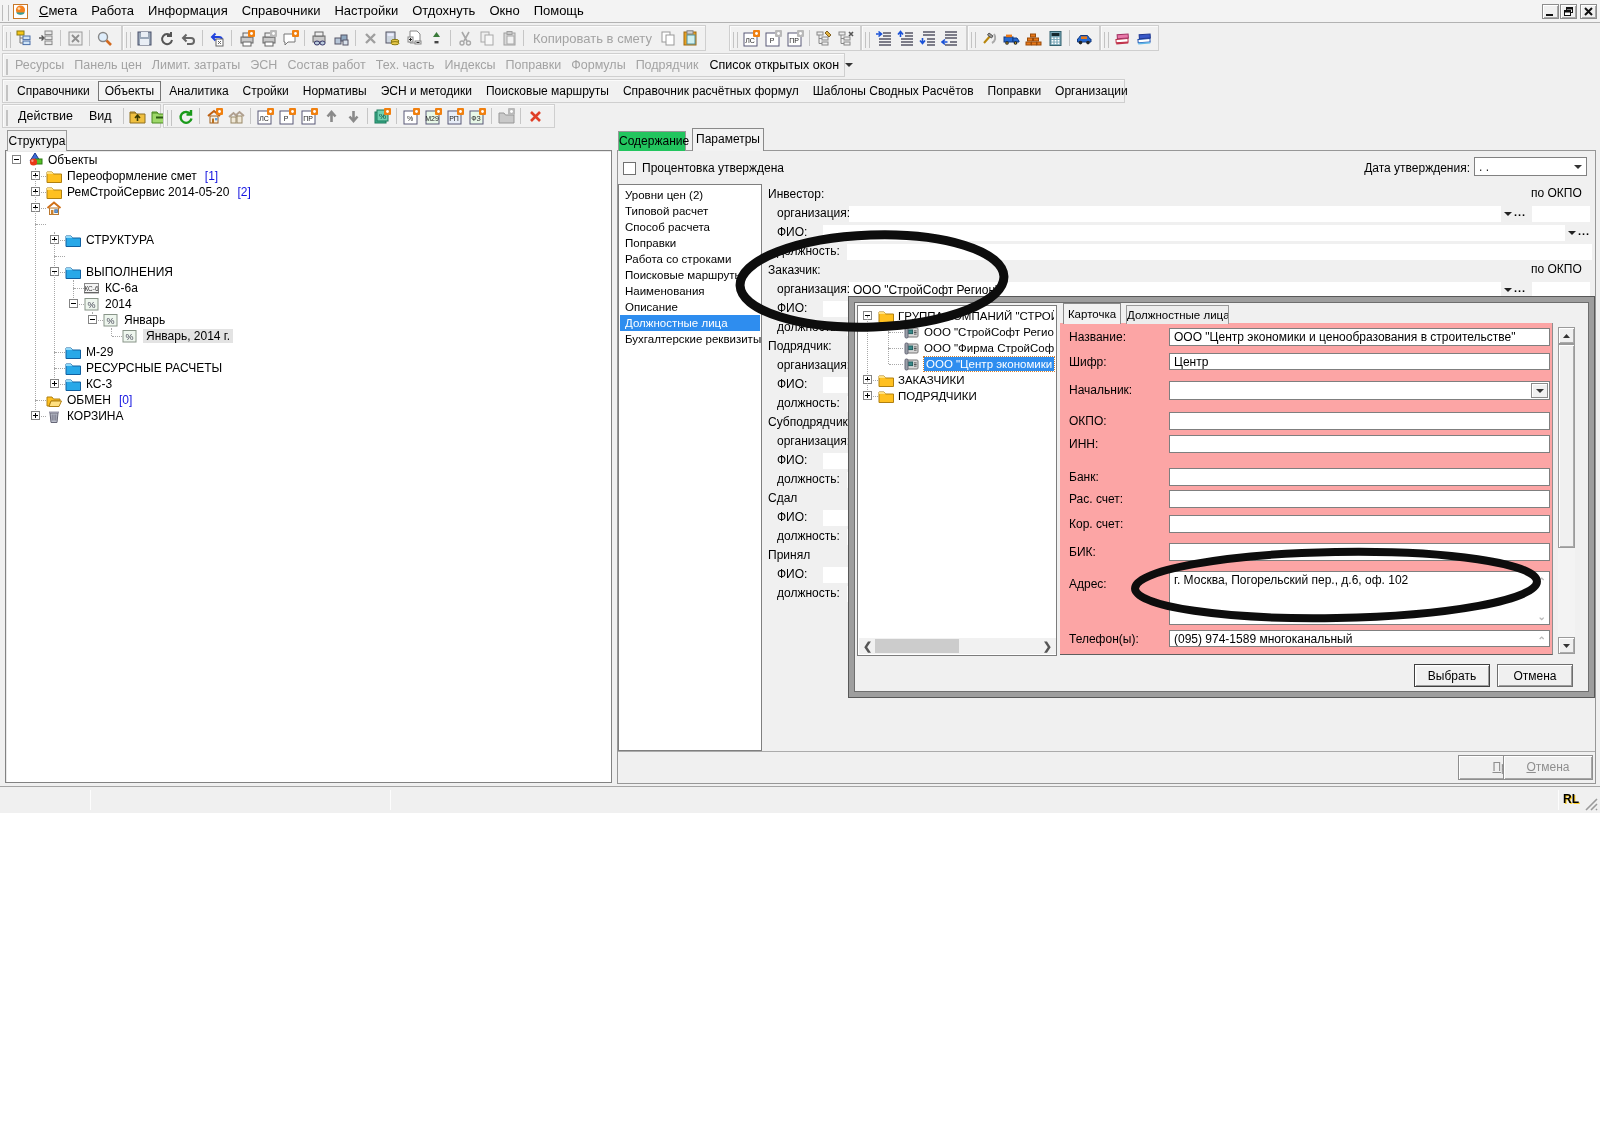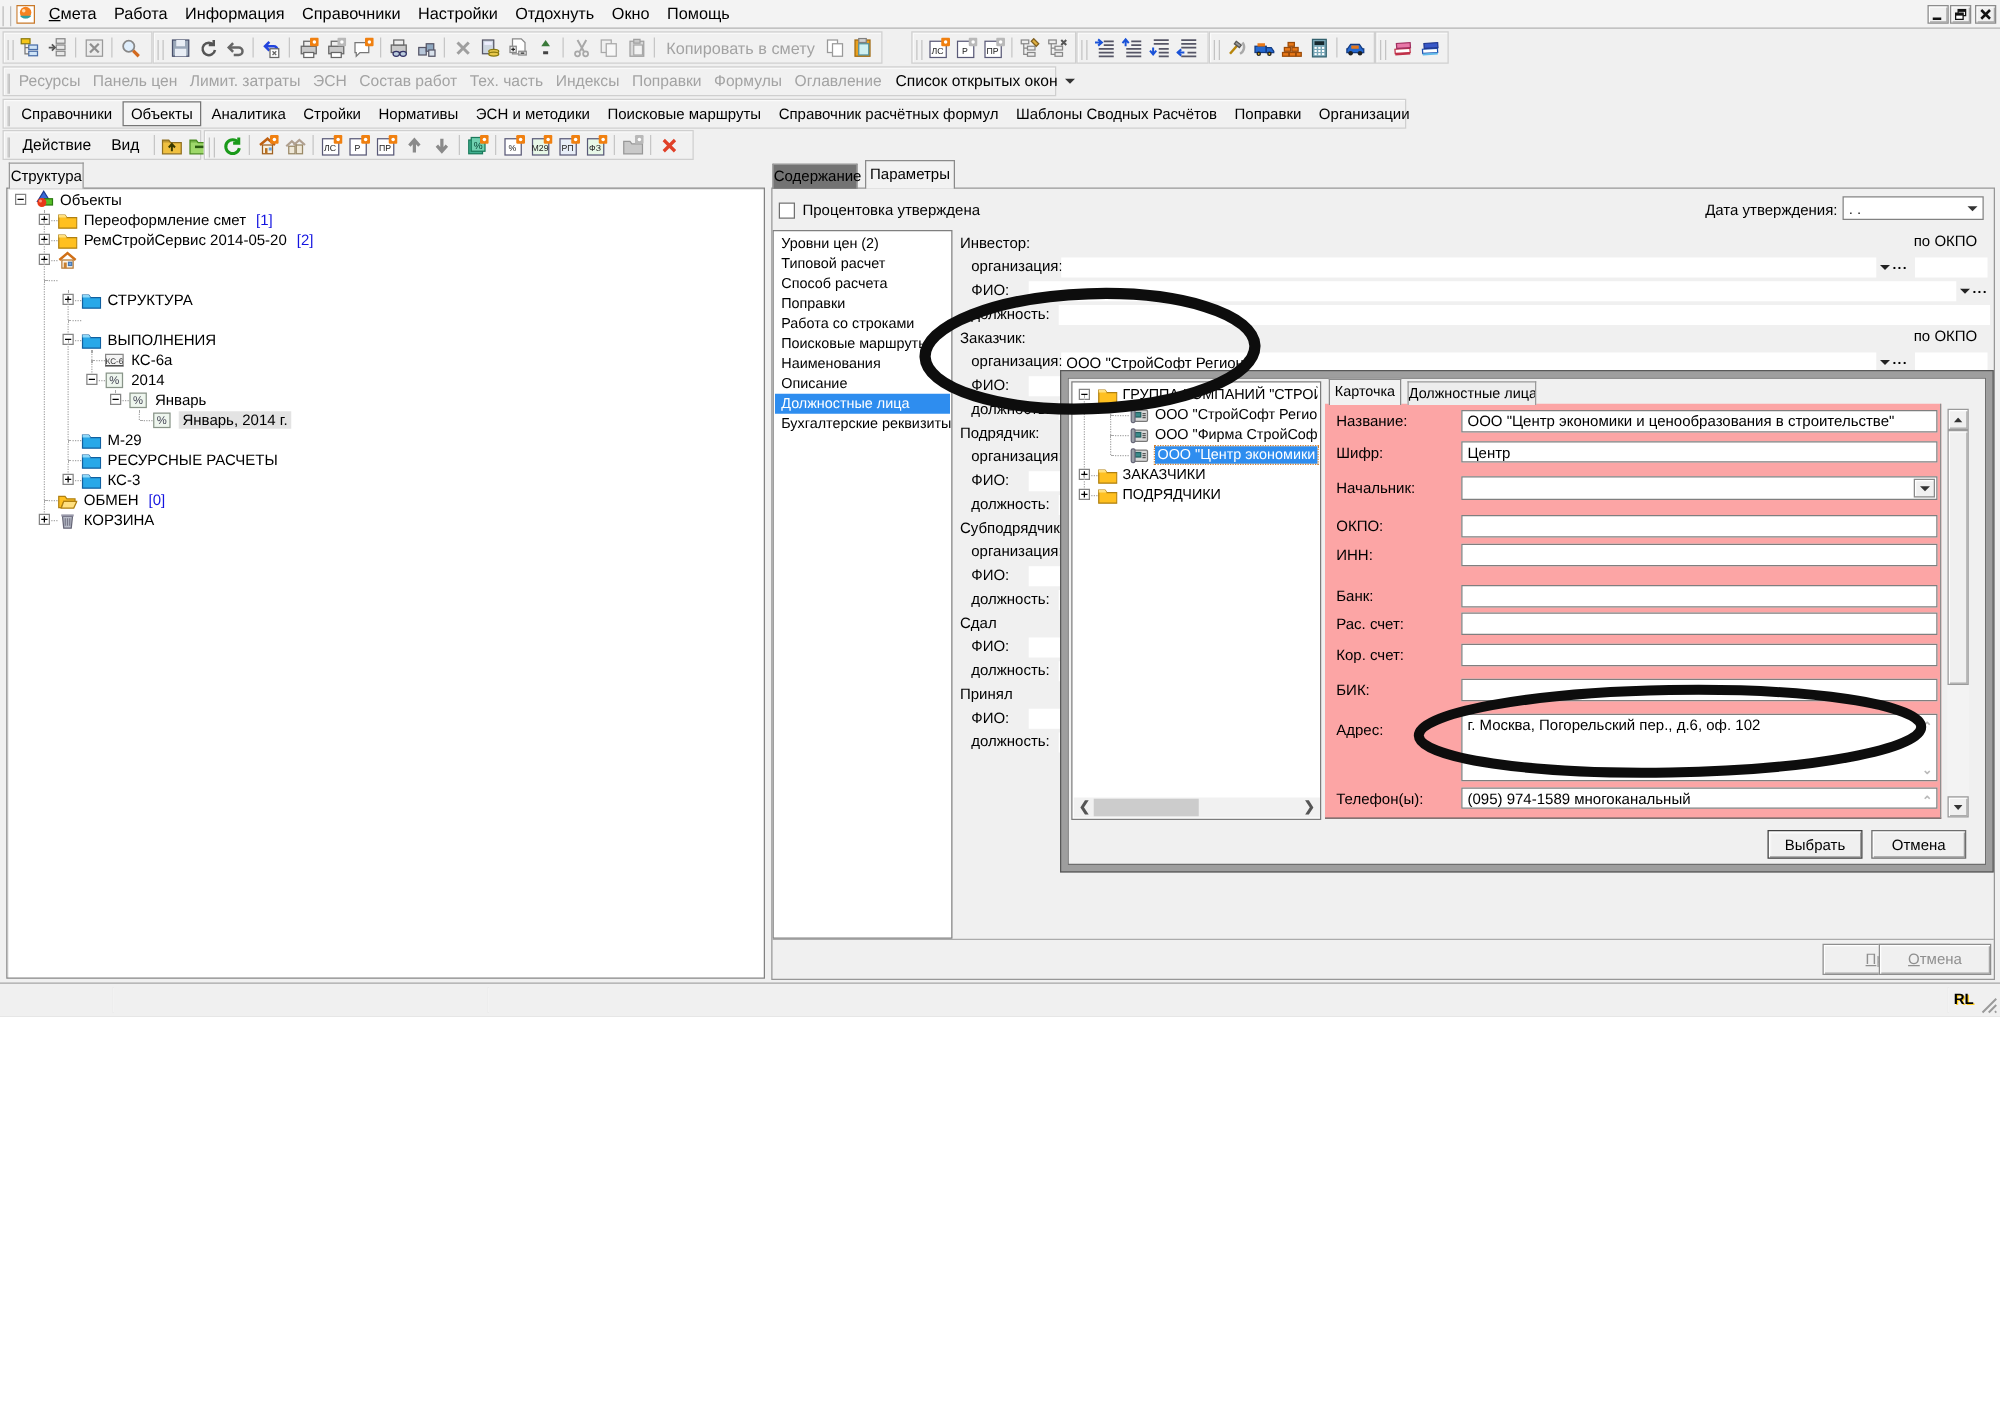--- a/index.html
+++ b/index.html
@@ -51,21 +51,21 @@
   .texp { position:absolute; width:9px; height:9px; background:#fff; border:1px solid #848484; top:3px; }
   .texp i { position:absolute; left:1px; top:3px; width:5px; height:1px; background:#000; }
   .texp.plus b { position:absolute; left:3px; top:1px; width:1px; height:5px; background:#000; }
   .ticon16 { position:absolute; top:0; }
   .tlabel { position:absolute; top:1px; height:14px; line-height:14px; font-size:inherit; }
   .tcount { color:#1414e0; margin-left:8px; }
   .tsel-inactive { background:#e3e3e3; padding:0 3px; }
   .tsel-blue { background:#2e8def; color:#fff; outline:1px dotted #d08030; padding:0 2px; }
 
   
-  #rtab-soderj { left:618px; top:131px; width:68px; height:20px; background:#737373; border:1px solid #999; border-bottom:none; text-align:center; line-height:19px; font-size:12px; z-index:2;}
+  #rtab-soderj { left:618px; top:131px; width:68px; height:20px; background:#22c55e; border:1px solid #999; border-bottom:none; text-align:center; line-height:19px; font-size:12px; z-index:2;}
   #rtab-param  { left:692px; top:128px; width:72px; height:23px; background:#f2f2f2; border:1px solid #8a8a8a; border-bottom:none; text-align:center; line-height:21px; font-size:12px; z-index:3; }
   #rcontent { left:617px; top:150px; width:979px; height:634px; background:#f0f0f0; border:1px solid #979797; z-index:1; }
   #chkrow { left:623px; top:161px; display:flex; align-items:center; gap:6px; z-index:2; }
   #chk { width:13px; height:13px; background:#fff; border:1px solid #707070; }
   #datelabel { top:161px; width:200px; left:1270px; text-align:right; font-size:12px; z-index:2;}
   #datecombo { left:1474px; top:157px; width:113px; height:19px; background:#fff; border:1px solid #818181; z-index:2; font-size:12px; color:#222; padding:2px 4px; }
   #datecombo .darr { position:absolute; right:4px; top:7px; }
   #paramlist { left:618px; top:184px; width:144px; height:567px; background:#fff; border:1px solid #7f7f7f; z-index:2; overflow:hidden; }
   .plitem { position:absolute; left:1px; width:140px; height:16px; line-height:16px; padding-left:5px; font-size:11.5px; white-space:nowrap; }
   .plitem.sel { background:#2e8def; color:#fff; }
@@ -525,21 +525,21 @@
     <div id="tb2-items" style="display:flex;align-items:center">
         <div class="tb2-item">Ресурсы</div>
         <div class="tb2-item">Панель цен</div>
         <div class="tb2-item">Лимит. затраты</div>
         <div class="tb2-item">ЭСН</div>
         <div class="tb2-item">Состав работ</div>
         <div class="tb2-item">Тех. часть</div>
         <div class="tb2-item">Индексы</div>
         <div class="tb2-item">Поправки</div>
         <div class="tb2-item">Формулы</div>
-        <div class="tb2-item">Оглавление</div>
+        <div class="tb2-item">Подрядчик</div>
       </div>
     <div class="tb2-live">
       <span>Список открытых окон</span>
       <span class="darr"></span>
     </div>
   </div>
 
   <div id="tabsrow" class="band">
       <div class="grip2"></div>
       <div class="ptab">Справочники</div>

